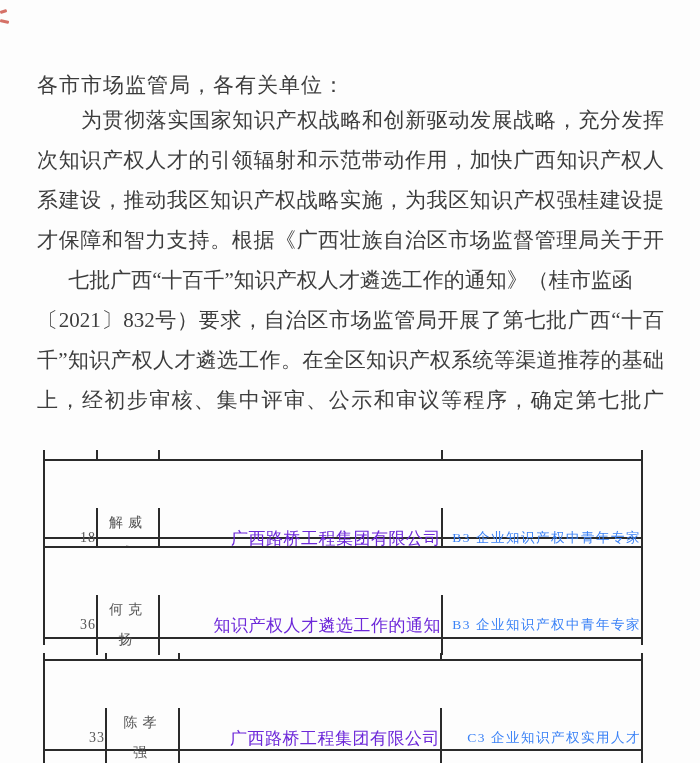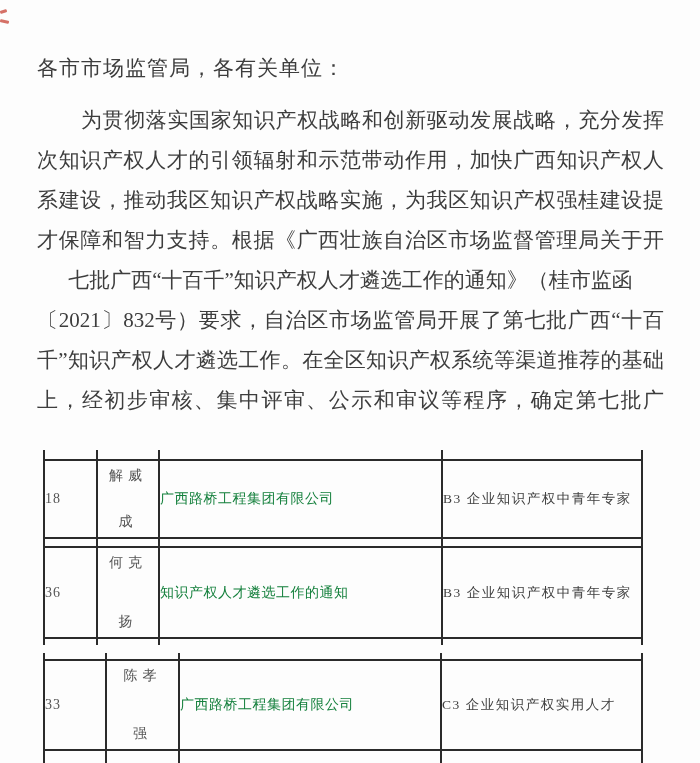--- a/index.html
+++ b/index.html
@@ -11,21 +11,21 @@
   }
   .page{position:absolute;inset:0;}
 
   
   .red-mark{position:absolute;left:0;top:9px;width:12px;height:18px;}
   .red-mark .rm{position:absolute;background:#c74134;opacity:.75;border-radius:1px;}
   .red-mark .a{left:0;top:1px;width:7px;height:3px;transform:rotate(-18deg);}
   .red-mark .b{left:0;top:11px;width:9px;height:3px;transform:rotate(12deg);}
 
   .salutation{
-    position:absolute;left:37px;top:54px;width:630px;
+    position:absolute;left:37px;top:71px;width:630px;
     font-size:21px;color:#3d3d3d;letter-spacing:1px;white-space:nowrap;
   }
 
   .paragraph{position:absolute;left:37px;top:100px;width:627px;color:#3d3d3d;}
   .paragraph .line{
     font-size:21px;line-height:40px;height:40px;white-space:nowrap;text-align:center;
   }
   .paragraph .line.fill{
     white-space:normal;text-align:justify;text-align-last:justify;
     -moz-text-align-last:justify;overflow:hidden;
@@ -34,30 +34,30 @@
 
   
   .tseg{
     position:absolute;left:43px;width:600px;
     display:grid;box-sizing:border-box;
     border:2px solid #2b2b2b;background:#fdfdfd;
   }
   .seg-ab{grid-template-columns:53px 62px 283px 1fr;}
   .seg-c{grid-template-columns:62px 73px 262px 1fr;}
   .cell{
-    display:flex;align-items:center;justify-content:space-between;
+    display:flex;align-items:center;justify-content:flex-end;
     box-sizing:border-box;border-right:2px solid #2b2b2b;
-    color:#555;text-align:center;
+    color:#555;text-align:center;margin-top:47px;
   }
   .cell:last-child{border-right:none;}
   .cell.num{font-size:14px;letter-spacing:1px;}
   .cell.name{font-size:14px;flex-direction:column;line-height:30px;letter-spacing:5px;}
   .cell.name span{display:block;}
-  .cell.org{font-size:14px;letter-spacing:.5px;color:#15803d;}
-  .cell.cat{font-size:13.5px;letter-spacing:1.5px;color:#404040;}
+  .cell.org{font-size:17px;letter-spacing:.5px;color:#6d28d9;}
+  .cell.cat{font-size:13.5px;letter-spacing:1.5px;color:#3b82f6;}
 
   
   .stub{position:absolute;width:2px;background:#2b2b2b;}
 </style>
 </head>
 <body>
 
 <div class="page">
 
   <div class="red-mark">

